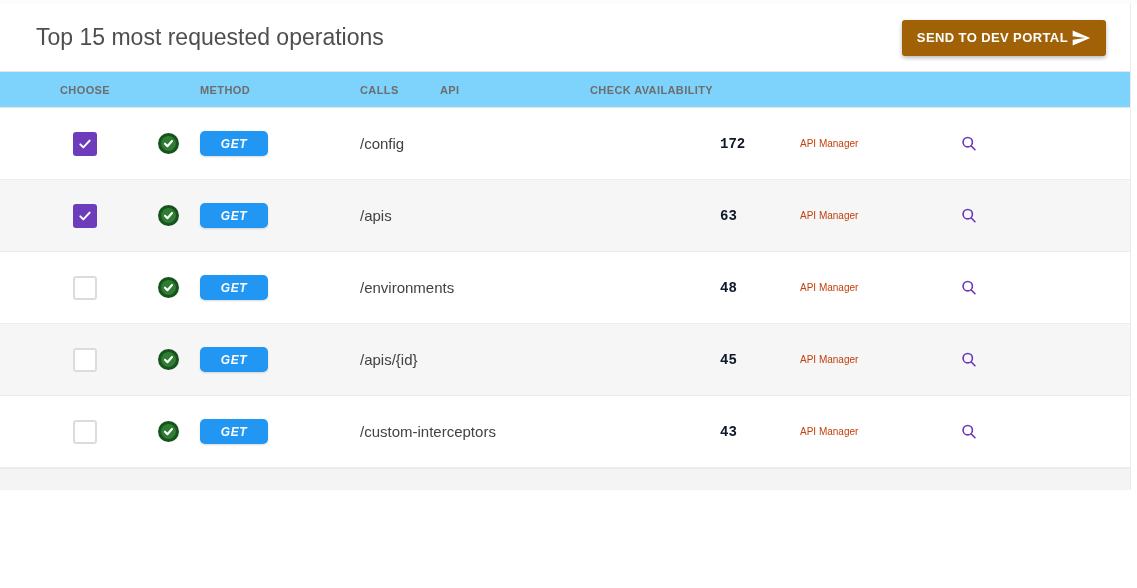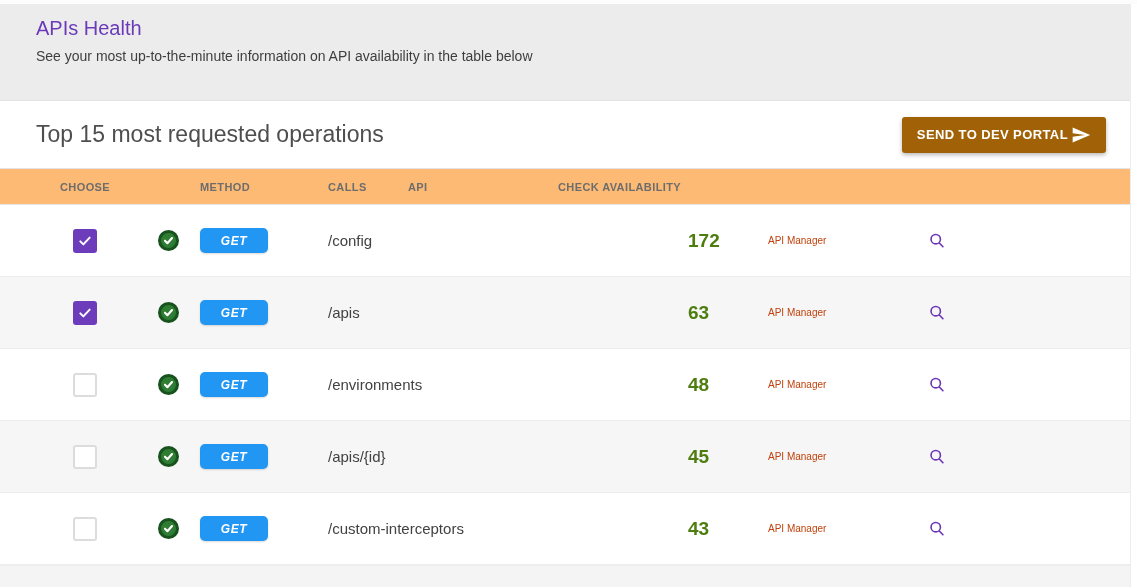--- a/index.html
+++ b/index.html
@@ -19,31 +19,31 @@
                  justify-content:space-between; padding:0 24px 0 36px;
                  border-bottom:1px solid #e6e6e6; background:#fff; }
   .section-title { color:#4e4e4e; font-size:23px; font-weight:400; }
   .send-btn { display:flex; align-items:center; gap:3px; height:36px;
               padding:0 15px; background:#a16207; color:#fff; border:none;
               border-radius:3px; font-family:"Liberation Sans",sans-serif;
               font-size:13px; font-weight:700; letter-spacing:.4px;
               box-shadow:0 2px 4px rgba(0,0,0,.28); cursor:pointer; }
 
   
-  .thead { height:36px; display:flex; align-items:center; background:#fdba74;
+  .thead { height:36px; display:flex; align-items:center; background:#7dd3fc;
            border-bottom:1px solid #e6e6e6; color:#6d6d6d; font-size:11px;
            font-weight:700; letter-spacing:.4px; }
   .row { height:72px; display:flex; align-items:center; background:#fff;
          border-bottom:1px solid #ededed; }
   .row.alt { background:#f6f6f6; }
   .cell { flex:0 0 auto; display:flex; align-items:center; }
   .col-choose    { width:125px; padding-left:73px; }
   .thead .col-choose { padding-left:60px; }
   .col-status    { width:75px;  padding-left:33px; }
-  .col-method    { width:128px; }
+  .col-method    { width:160px; }
   .col-operation { width:360px; }
   .col-calls     { width:80px; }
   .col-api       { width:150px; }
   .col-check     { flex:1 1 auto; padding-left:10px; }
 
   .checkbox { width:24px; height:24px; border-radius:3px; display:flex;
               align-items:center; justify-content:center; cursor:pointer; }
   .checkbox.checked { background:#6d3cba; }
   .checkbox.unchecked { background:#fff; border:2px solid #dcdcdc; }
   .checkbox svg { display:none; }
@@ -52,37 +52,33 @@
   .status-ok { width:21px; height:21px; border-radius:50%; background:#2e7d32;
                border:3px solid #18521f; display:flex; align-items:center;
                justify-content:center; }
 
   .method-chip { width:68px; height:25px; background:#2196f3; border-radius:5px;
                  color:#fff; font-size:12px; font-weight:700; letter-spacing:.6px;
                  display:flex; align-items:center; justify-content:center;
                  box-shadow:0 1px 2px rgba(0,0,0,.15);font-style:italic; }
 
   .operation-text { color:#424242; font-size:15px; }
-  .calls-text { color:#4d7c0f; font-size:19px; font-weight:700; }
+  .calls-text { color:#0f172a; font-size:14px; font-weight:700;font-family:Liberation Mono, monospace; }
   .api-text { color:#c2410c; font-size:10px; }
   .search-btn { background:none; border:none; cursor:pointer; padding:0; line-height:0; }
 
   .bottom-strip { height:22px; background:#f4f4f4; border-top:1px solid #ededed; }
 </style>
 </head>
 <body>
 
 <div class="top-strip"></div>
 
 <div class="content">
 
-  <div class="page-header">
-    <div class="page-title">APIs Health</div>
-    <div class="page-subtitle">See your most up-to-the-minute information on API availability in the table below</div>
-  </div>
 
   <div class="section-bar">
     <div class="section-title">Top 15 most requested operations</div>
     <button class="send-btn">
       <span>SEND TO DEV PORTAL</span>
       <span style="line-height:0">
         <svg width="20" height="20" viewBox="0 0 24 24">
             <path fill="#ffffff" d="M2.01 21L23 12 2.01 3 2 10l15 2-15 2z"></path>
           </svg>
       </span>

